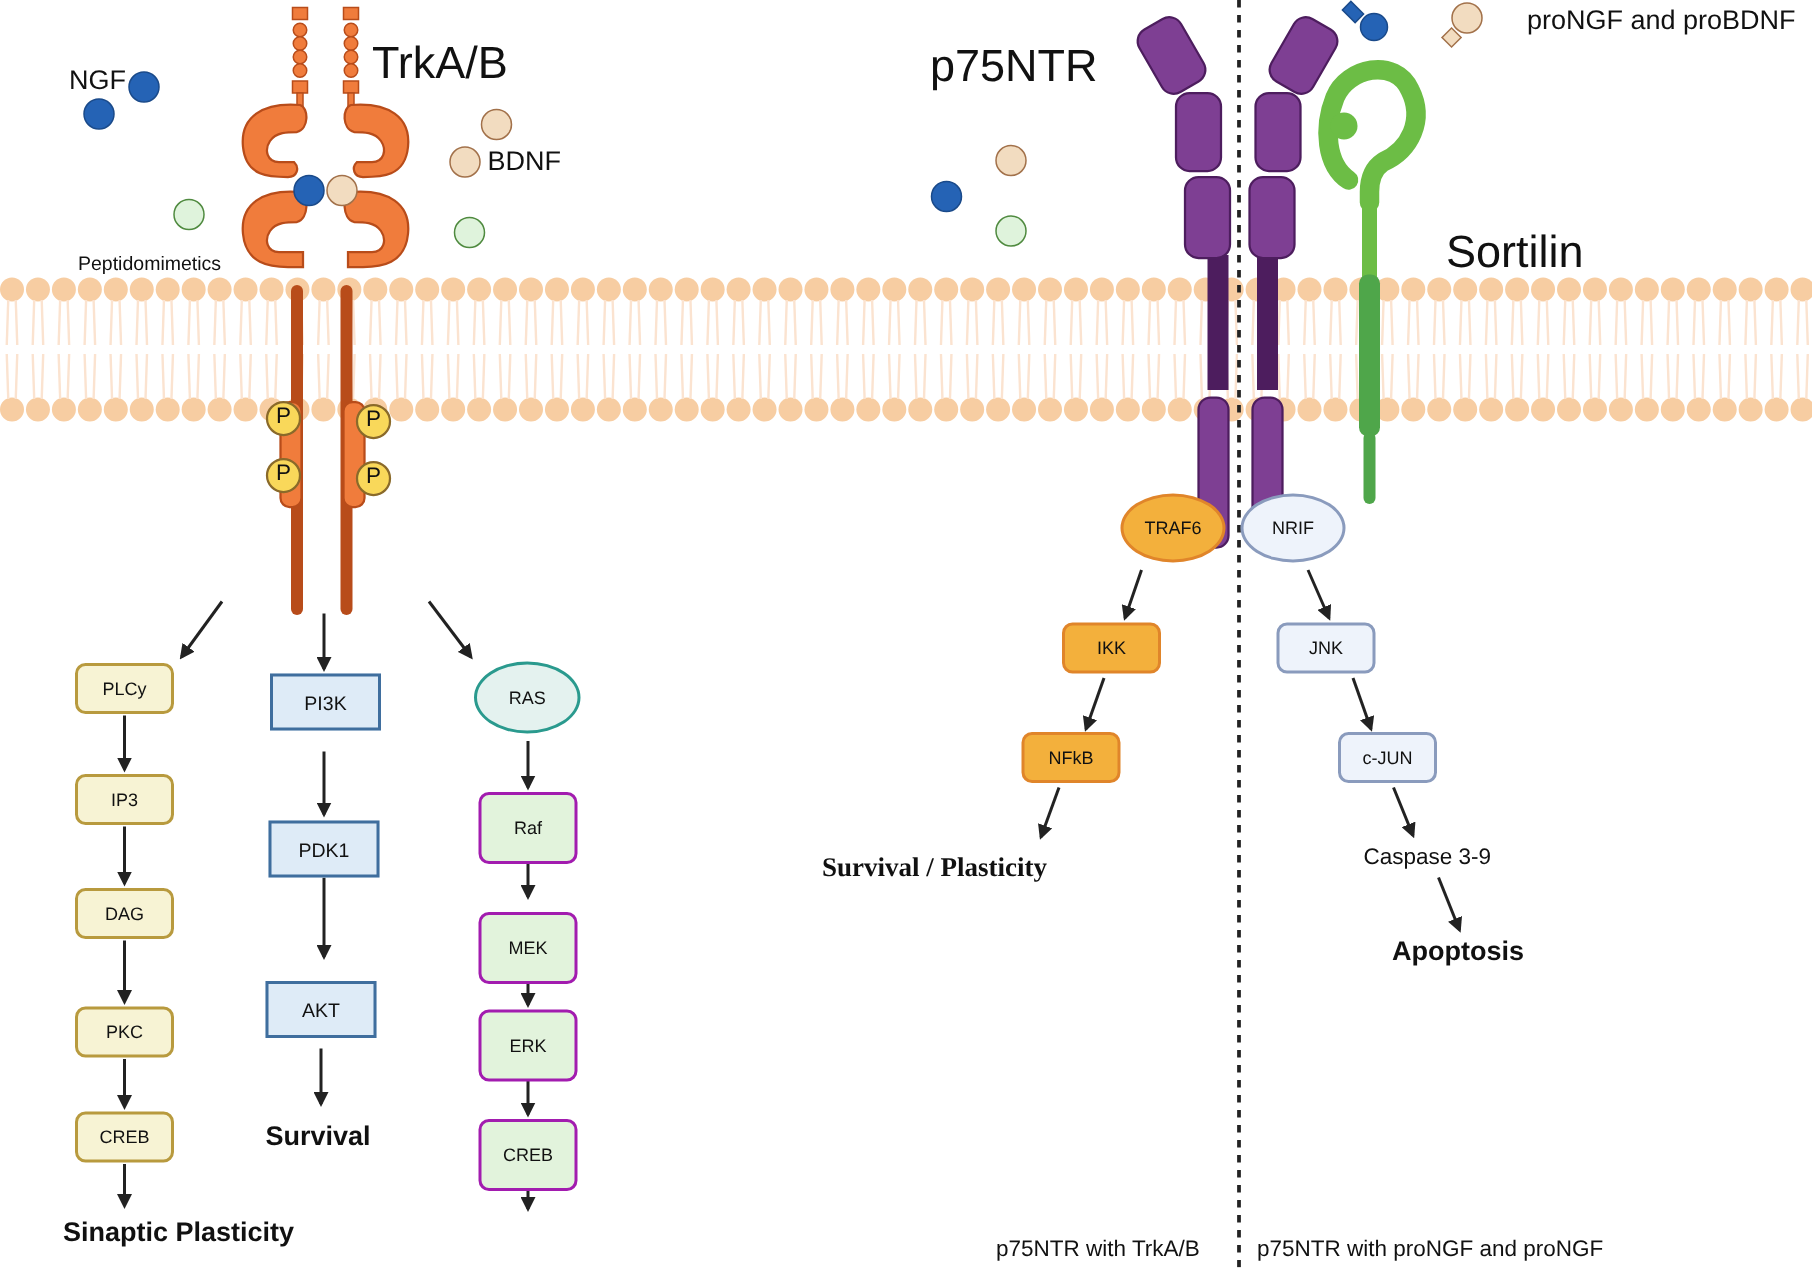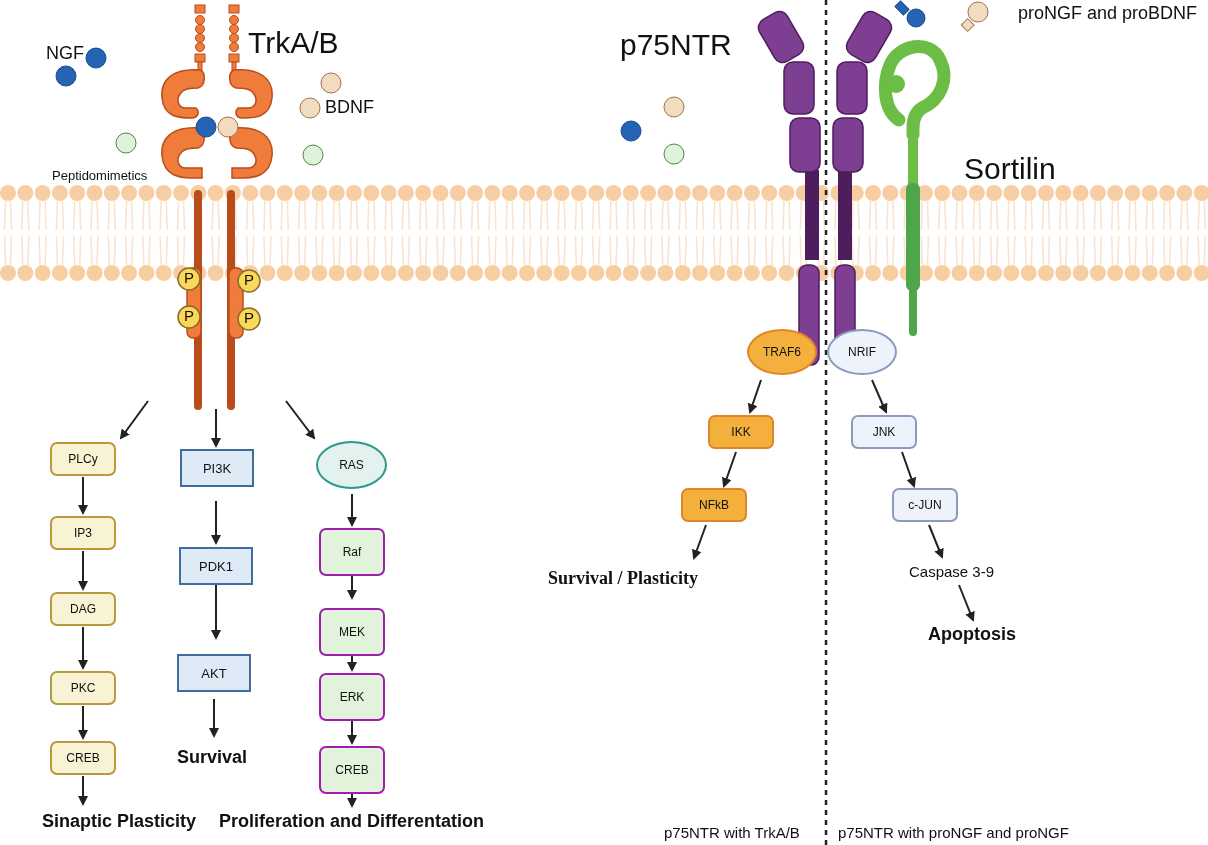--- a/index.html
+++ b/index.html
@@ -582,21 +582,20 @@
   <div class="node blu" style="left:180px;top:449px;">PI3K</div>
   <div class="node blu" style="left:179px;top:547px;">PDK1</div>
   <div class="node blu" style="left:177px;top:654px;">AKT</div>
   <div class="lbl bold" style="left:177px;top:748px;">Survival</div>
 
   <div class="node ell" style="left:316px;top:441px;width:71px;height:48px;background:#e4f2ef;border:2px solid #2a9a8e;">RAS</div>
   <div class="node grn" style="left:319px;top:528px;">Raf</div>
   <div class="node grn" style="left:319px;top:608px;">MEK</div>
   <div class="node grn" style="left:319px;top:673px;">ERK</div>
   <div class="node grn" style="left:319px;top:746px;">CREB</div>
-  <div class="lbl bold" style="left:219px;top:812px;">Proliferation and Differentation</div>
 
   <div class="node ell" style="left:747px;top:329px;width:70px;height:46px;background:#f3b03c;border:2px solid #e0852a;">TRAF6</div>
   <div class="node org" style="left:708px;top:415px;">IKK</div>
   <div class="node org" style="left:681px;top:488px;">NFkB</div>
   <div class="lbl bold" style="left:548px;top:569px;font-family:Liberation Serif, serif;">Survival / Plasticity</div>
 
   <div class="node ell" style="left:827px;top:329px;width:70px;height:46px;background:#eef3fb;border:2px solid #8a9bbd;">NRIF</div>
   <div class="node pal" style="left:851px;top:415px;">JNK</div>
   <div class="node pal" style="left:892px;top:488px;">c-JUN</div>
   <div class="lbl" style="left:909px;top:564px;font-size:15px;">Caspase 3-9</div>

